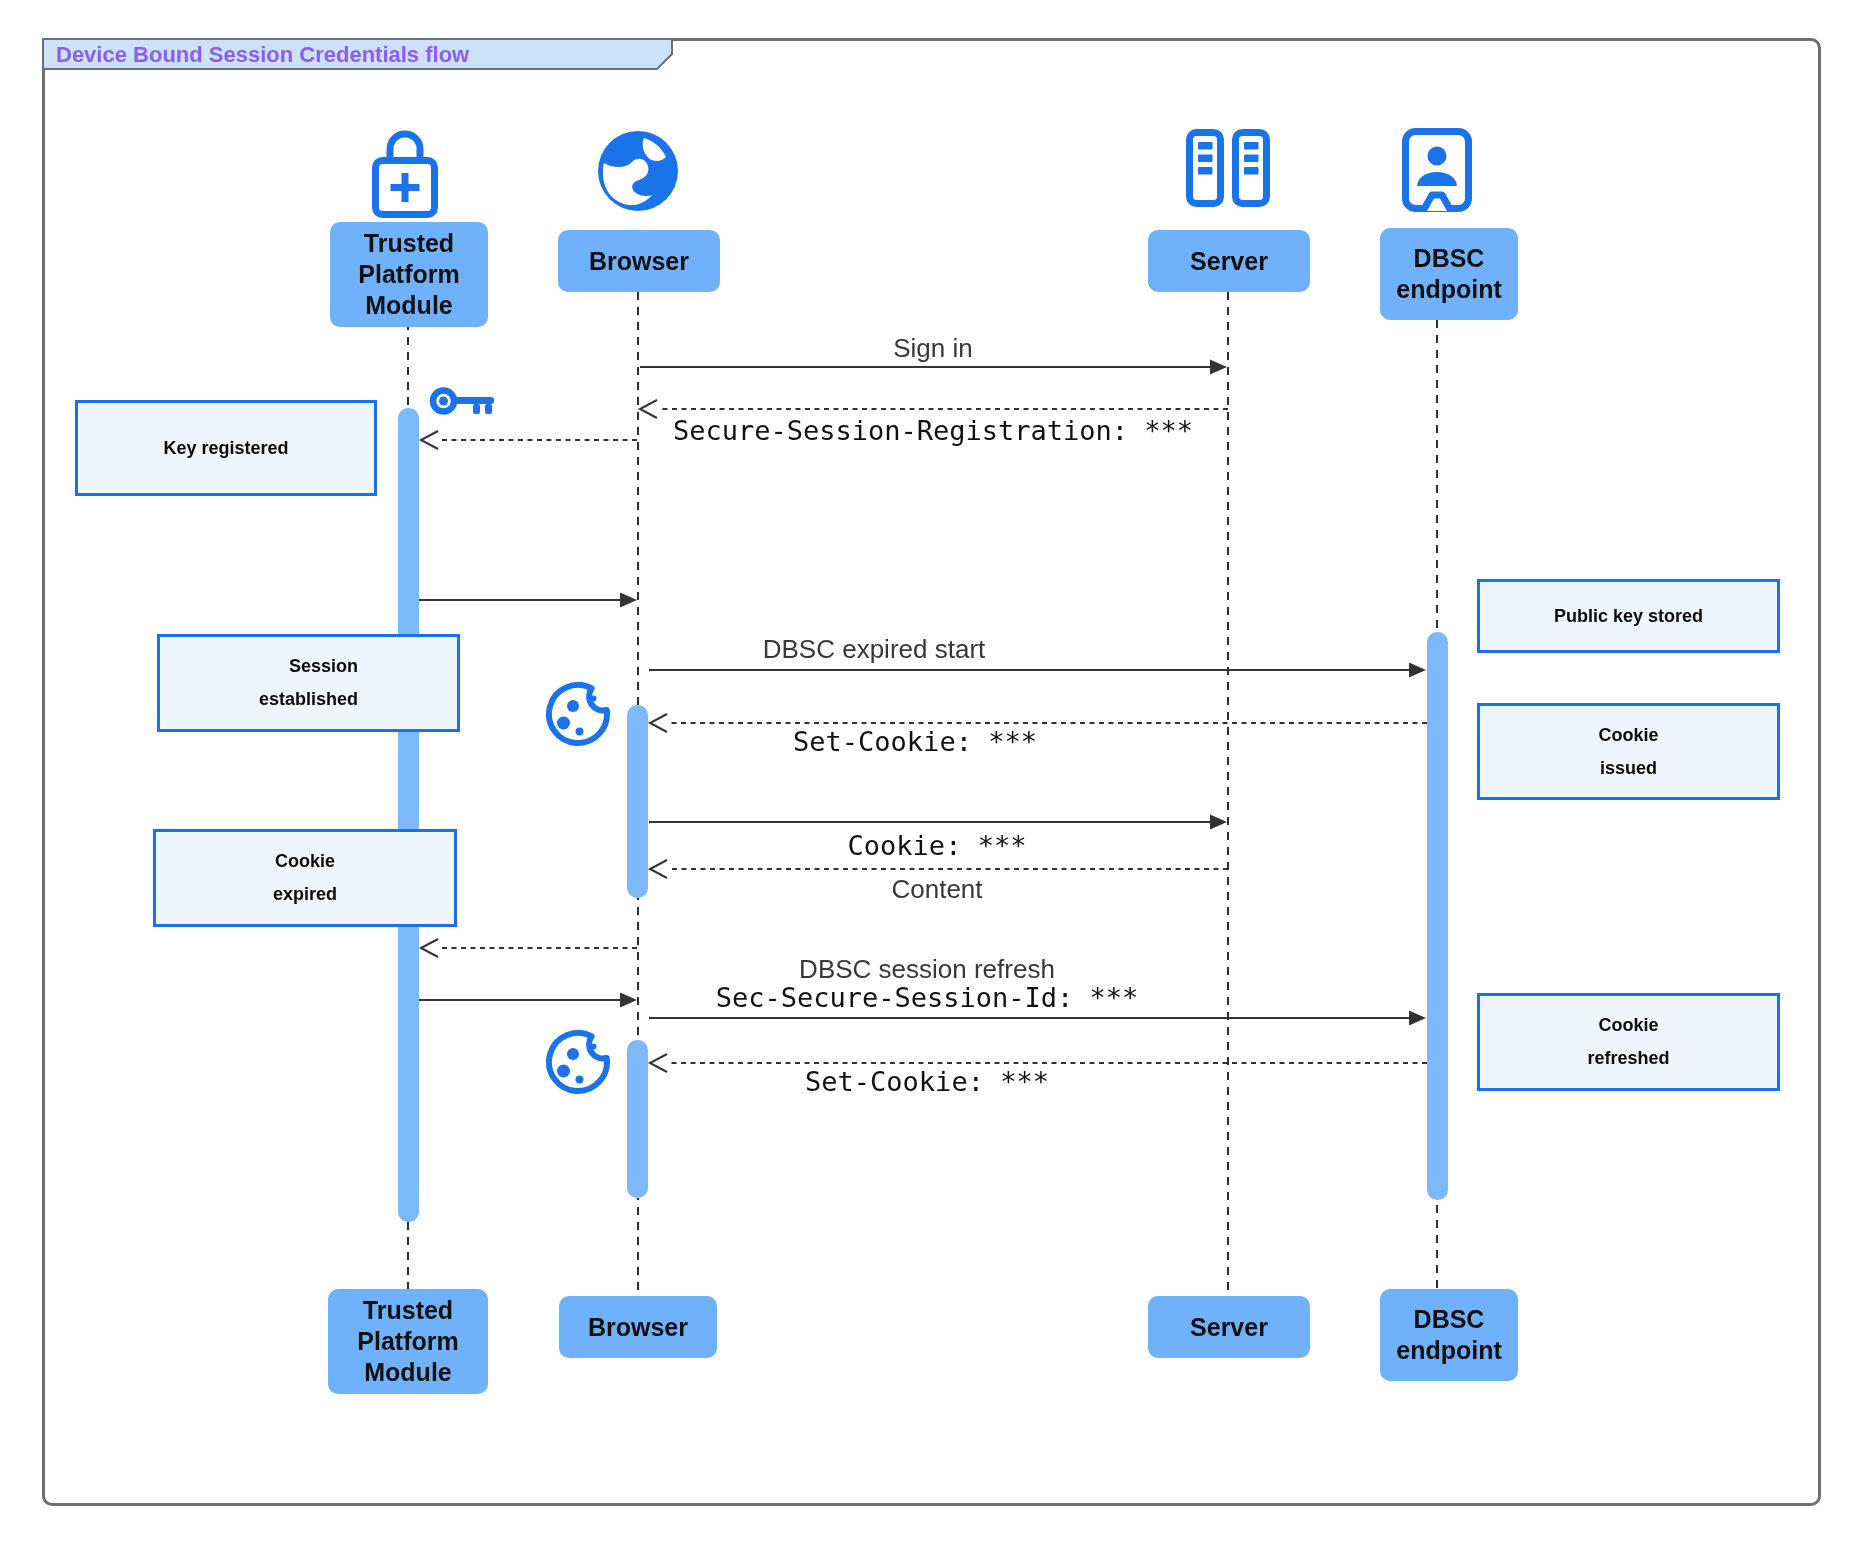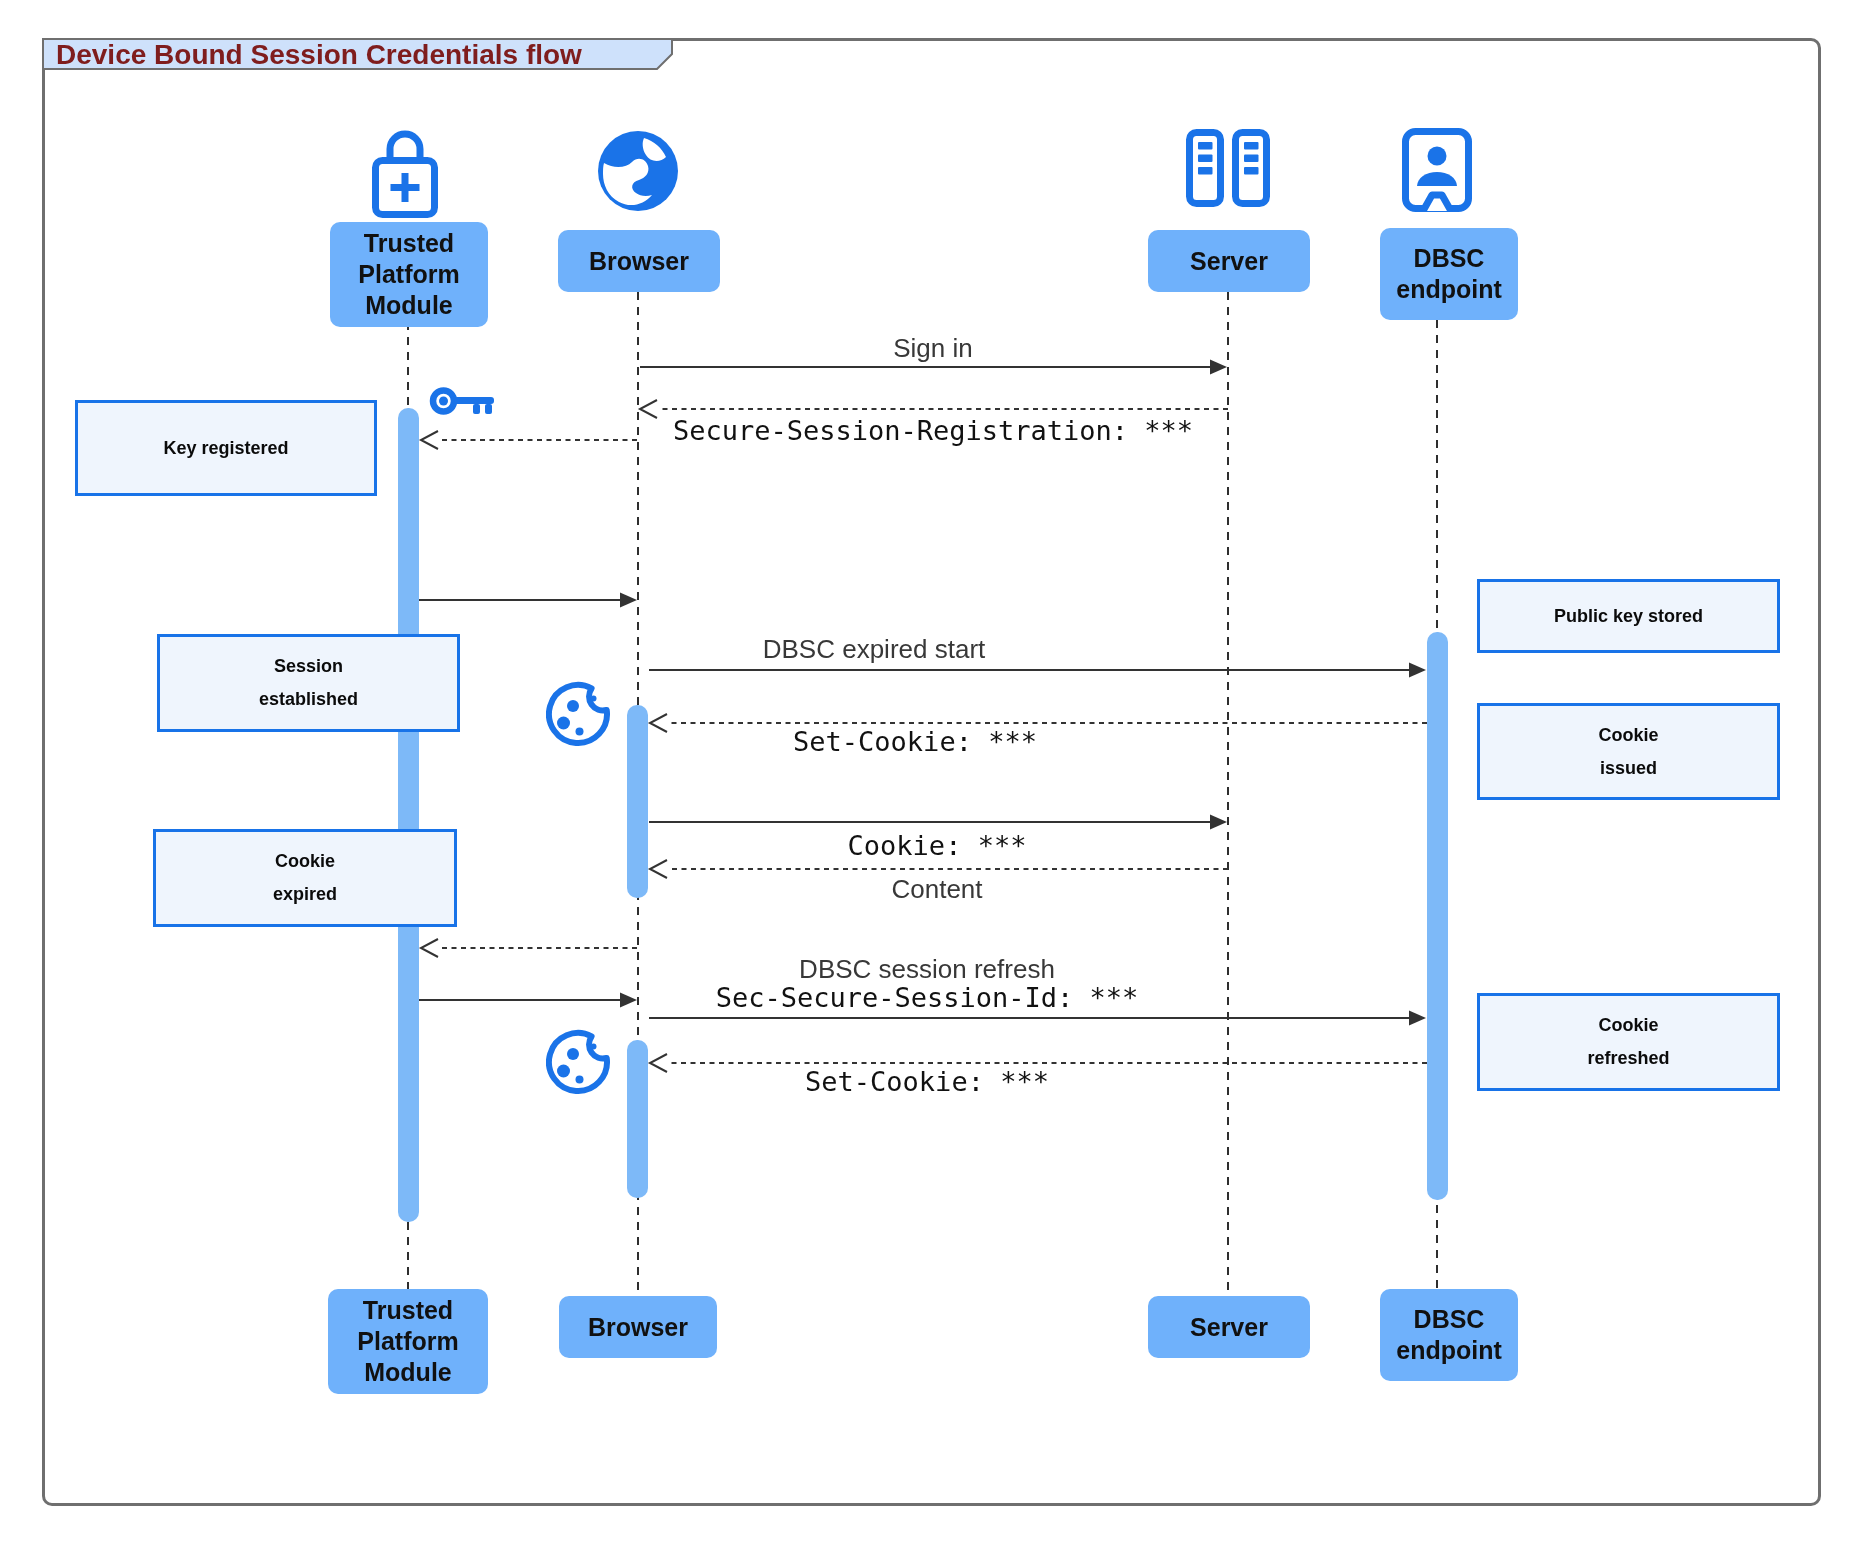--- a/index.html
+++ b/index.html
@@ -8,22 +8,22 @@
     --frame-border:#6F6F6F; --arrow:#333333; --lifeline:#2E2E2E;
     --message-text:#383838; --mono-text:#111111;
   }
   html,body{margin:0;padding:0;background:#fff;}
   .canvas{position:relative;width:1859px;height:1546px;background:#fff;overflow:hidden;
           font-family:"Liberation Sans",sans-serif;}
   .frame{position:absolute;left:42px;top:38px;width:1773px;height:1462px;
          border:3px solid var(--frame-border);border-radius:10px;}
   .tabsvg{position:absolute;left:42px;top:38px;}
   .tabbg{fill:var(--title-bg);stroke:var(--frame-border);stroke-width:2;}
-  .title{position:absolute;left:56px;top:41px;width:600px;font-size:28px;font-weight:bold;
-         color:#7f1d1d;line-height:27px;}
+  .title{position:absolute;left:56px;top:41px;width:600px;font-size:22px;font-weight:bold;
+         color:#8b5cf6;line-height:27px;}
   .overlay{position:absolute;left:0;top:0;}
   .ln{stroke:var(--lifeline);stroke-width:2;stroke-dasharray:8 7;}
   .bar{fill:var(--activation-bar);}
   .al{stroke:var(--arrow);stroke-width:2;fill:none;}
   .da{stroke-dasharray:5 4.5;stroke-width:1.8;}
   .ah{fill:var(--arrow);}
   .ao{stroke:var(--arrow);stroke-width:2;fill:none;}
   .actor-label{position:absolute;background:var(--actor-label-bg);border-radius:10px;
       display:flex;align-items:center;justify-content:center;text-align:center;
       font-weight:bold;font-size:25px;line-height:31px;color:#111;white-space:pre-line;
@@ -196,21 +196,21 @@
   <div class="msg mono" style="left:933px;top:415px;">Secure-Session-Registration: ***</div>
   <div class="msg" style="left:874px;top:634px;">DBSC expired start</div>
   <div class="msg mono" style="left:915px;top:726px;">Set-Cookie: ***</div>
   <div class="msg mono" style="left:937px;top:786px;margin-top:44px;">Cookie: ***</div>
   <div class="msg" style="left:937px;top:874px;">Content</div>
   <div class="msg" style="left:927px;top:954px;">DBSC session refresh</div>
   <div class="msg mono" style="left:927px;top:982px;">Sec-Secure-Session-Id: ***</div>
   <div class="msg mono" style="left:927px;top:1066px;">Set-Cookie: ***</div>
 
   <div class="note" style="left:75px;top:400px;width:302px;height:96px;">Key registered</div>
-  <div class="note" style="left:157px;top:634px;width:303px;height:98px;">Session
+  <div class="note" style="left:157px;top:634px;width:303px;height:98px;text-align:right;">Session
 established</div>
   <div class="note" style="left:153px;top:829px;width:304px;height:98px;">Cookie
 expired</div>
   <div class="note" style="left:1477px;top:579px;width:303px;height:74px;">Public key stored</div>
   <div class="note" style="left:1477px;top:703px;width:303px;height:97px;">Cookie
 issued</div>
   <div class="note" style="left:1477px;top:993px;width:303px;height:98px;">Cookie
 refreshed</div>
 
 </div>

